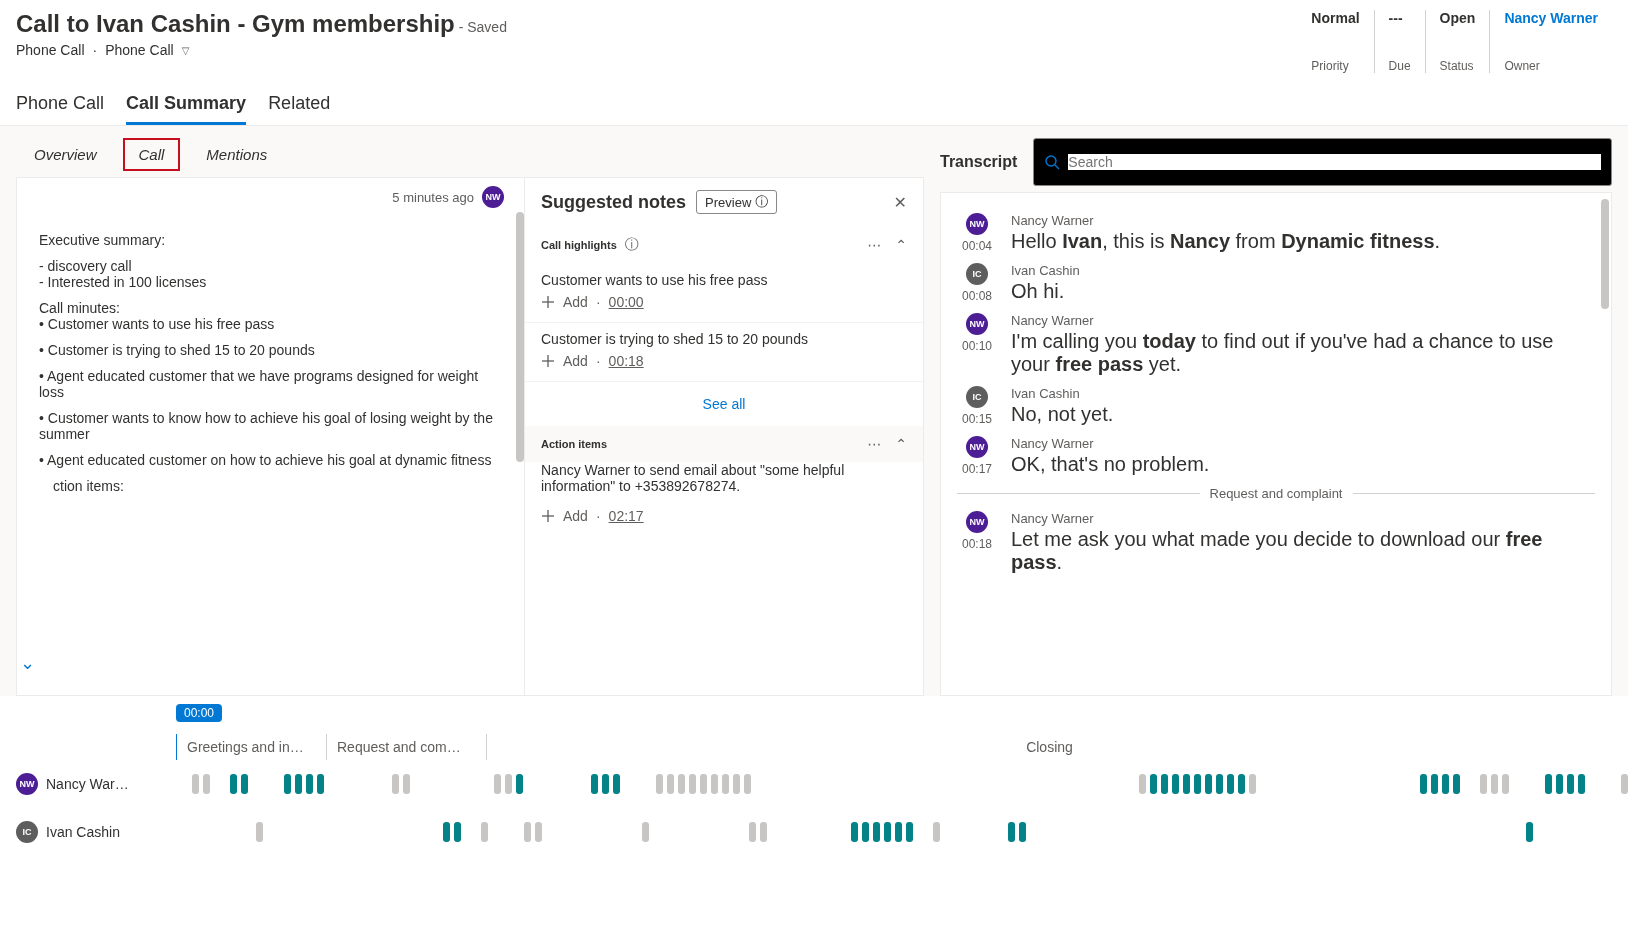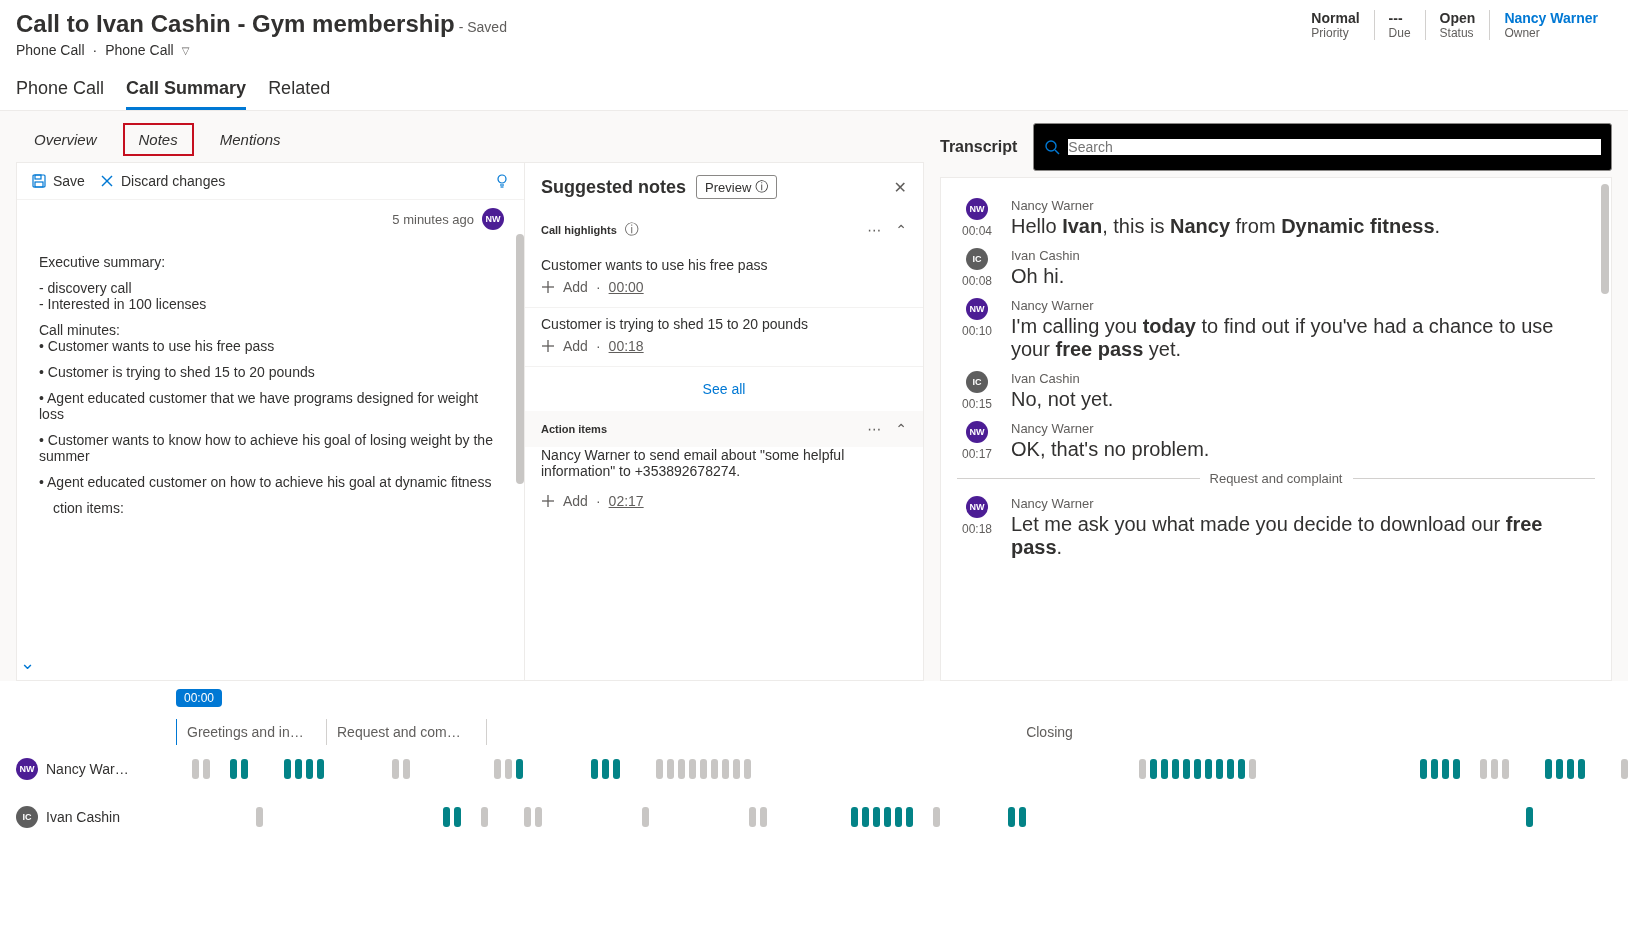--- a/index.html
+++ b/index.html
@@ -6,21 +6,21 @@
 body { font-family: 'Segoe UI', Arial, sans-serif; font-size: 14px; color: #323130; background: #fff; width: 1628px; height: 944px; overflow: hidden; }
 .header { display: flex; justify-content: space-between; padding: 10px 16px 6px; }
 .title-block h1 { font-size: 24px; font-weight: 600; display: inline; }
 .saved { font-size: 14px; color: #605e5c; font-weight: 400; }
 .subtitle { font-size: 14px; color: #323130; margin-top: 4px; display: flex; align-items: center; gap: 8px; }
 .chev { font-size: 10px; color: #605e5c; }
 .status-row { display: flex; gap: 0; align-items: flex-start; }
 .status-cell { border-left: 1px solid #d2d0ce; padding: 0 14px; }
 .status-cell:first-child { border-left: none; }
 .status-val { font-size: 14px; font-weight: 600; }
-.status-lbl { font-size: 12px; color: #605e5c; }
+.status-lbl { font-size: 12px; color: #605e5c; margin-top: 33px; }
 .owner-link { color: #0078d4; font-weight: 600; }
 .main-tabs { display: flex; gap: 22px; padding: 14px 16px 0; border-bottom: 1px solid #edebe9; }
 .main-tab { font-size: 18px; padding-bottom: 8px; cursor: pointer; }
 .main-tab.active { font-weight: 600; border-bottom: 3px solid #0078d4; }
 .body-area { display: flex; padding: 0 16px; height: 570px; background: #faf9f8; }
 .left-pane { flex: 0 0 908px; display: flex; flex-direction: column; }
 .subtabs { display: flex; gap: 12px; padding: 12px 4px 6px; align-items: center; }
 .subtab { padding: 6px 14px; cursor: pointer; font-size: 15px; font-style: italic; }
 .subtab.notes { border: 2px solid #c50f1f; font-weight: 400; }
 .left-content { display: flex; background: #fff; border: 1px solid #edebe9; flex: 1; }
@@ -119,47 +119,25 @@
 <div class="main-tabs">
   <div class="main-tab">Phone Call</div>
   <div class="main-tab active">Call Summary</div>
   <div class="main-tab">Related</div>
 </div>
 
 <div class="body-area">
   <div class="left-pane">
     <div class="subtabs">
       <div class="subtab">Overview</div>
-      <div class="subtab notes">Notes</div>
+      <div class="subtab notes">Call</div>
       <div class="subtab">Mentions</div>
     </div>
     <div class="left-content">
       <div class="notes-col">
-        <div class="notes-toolbar">
-          <div class="tb-btn">
-            <svg class="tb-icon" viewBox="0 0 16 16" fill="none" stroke="#0078d4" stroke-width="1.2">
-                <rect x="2" y="2" width="12" height="12" rx="1"></rect>
-                <rect x="4" y="2" width="6" height="4"></rect>
-                <rect x="4" y="9" width="8" height="5"></rect>
-              </svg>
-            <span>Save</span>
-          </div>
-          <div class="tb-btn">
-            <svg class="tb-icon" viewBox="0 0 16 16" stroke="#0078d4" stroke-width="1.4">
-                <line x1="3" y1="3" x2="13" y2="13"></line>
-                <line x1="13" y1="3" x2="3" y2="13"></line>
-              </svg>
-            <span>Discard changes</span>
-          </div>
-          <svg class="tb-icon bulb" viewBox="0 0 16 16" fill="none" stroke="#0078d4" stroke-width="1.2">
-              <circle cx="8" cy="6" r="4"></circle>
-              <line x1="6" y1="12" x2="10" y2="12"></line>
-              <line x1="6.5" y1="14" x2="9.5" y2="14"></line>
-            </svg>
-        </div>
         <div class="notes-meta">
           <span>5 minutes ago</span>
           <span class="avatar av-nw">NW</span>
         </div>
         <div class="notes-body">
           <div class="notes-scroll"></div>
           <p>Executive summary:</p>
           <p>- discovery call
 - Interested in 100 licenses</p>
           <p>Call minutes:

